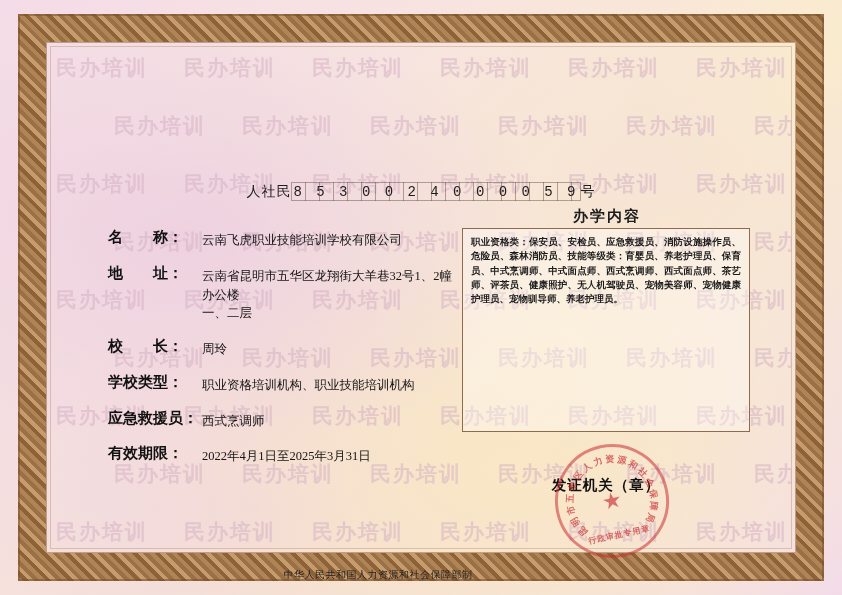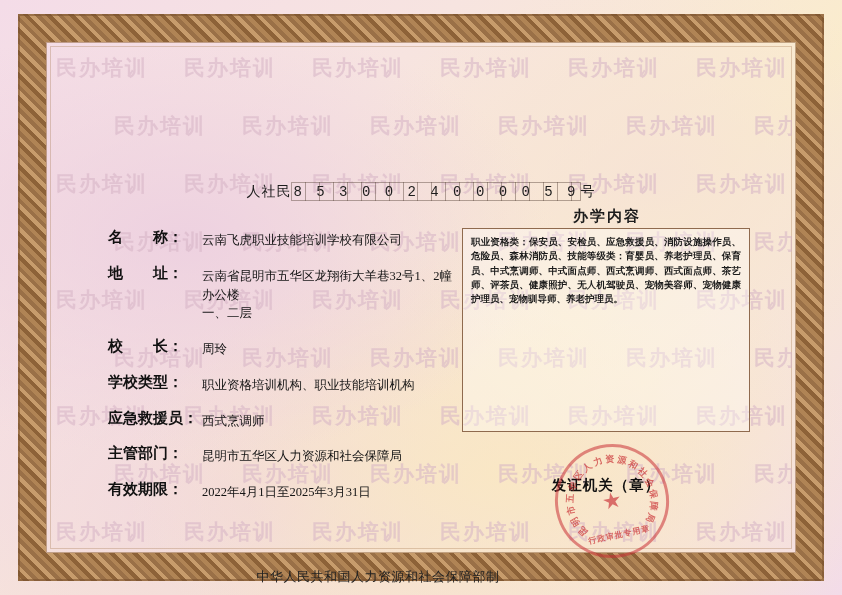--- a/index.html
+++ b/index.html
@@ -259,21 +259,21 @@
     font-weight: bold;
   }
 
   
   .footer {
     position: absolute;
     left: 0; top: 568px;
     width: 756px;
     text-align: center;
     font-family: "Liberation Serif", serif;
-    font-size: 13px;
+    font-size: 10px;
     color: #222;
     letter-spacing: 0.5px;
   }
 </style>
 </head>
 <body>
 
 <div class="certificate">
 
   <div class="border-outer"></div>
@@ -364,24 +364,20 @@
         </div>
         <div class="field-row">
           <div class="field-label">学校类型：</div>
           <div class="field-value"><span>职业资格培训机构、职业技能培训机构</span></div>
         </div>
         <div class="field-row">
           <div class="field-label">应急救援员：</div>
           <div class="field-value"><span>西式烹调师</span></div>
         </div>
         <div class="field-row">
-          <div class="field-label">主管部门：</div>
-          <div class="field-value"><span>昆明市五华区人力资源和社会保障局</span></div>
-        </div>
-        <div class="field-row">
           <div class="field-label">有效期限：</div>
           <div class="field-value"><span>2022年4月1日至2025年3月31日</span></div>
         </div>
       </div>
 
     <div class="issuer">发证机关（章）</div>
 
     <div class="seal">
       <div class="seal-arc-text" id="seal-arc">
           <span style="transform: rotate(-215deg) translate(43px) rotate(90deg) translate(-4px, -5px);">昆</span>

